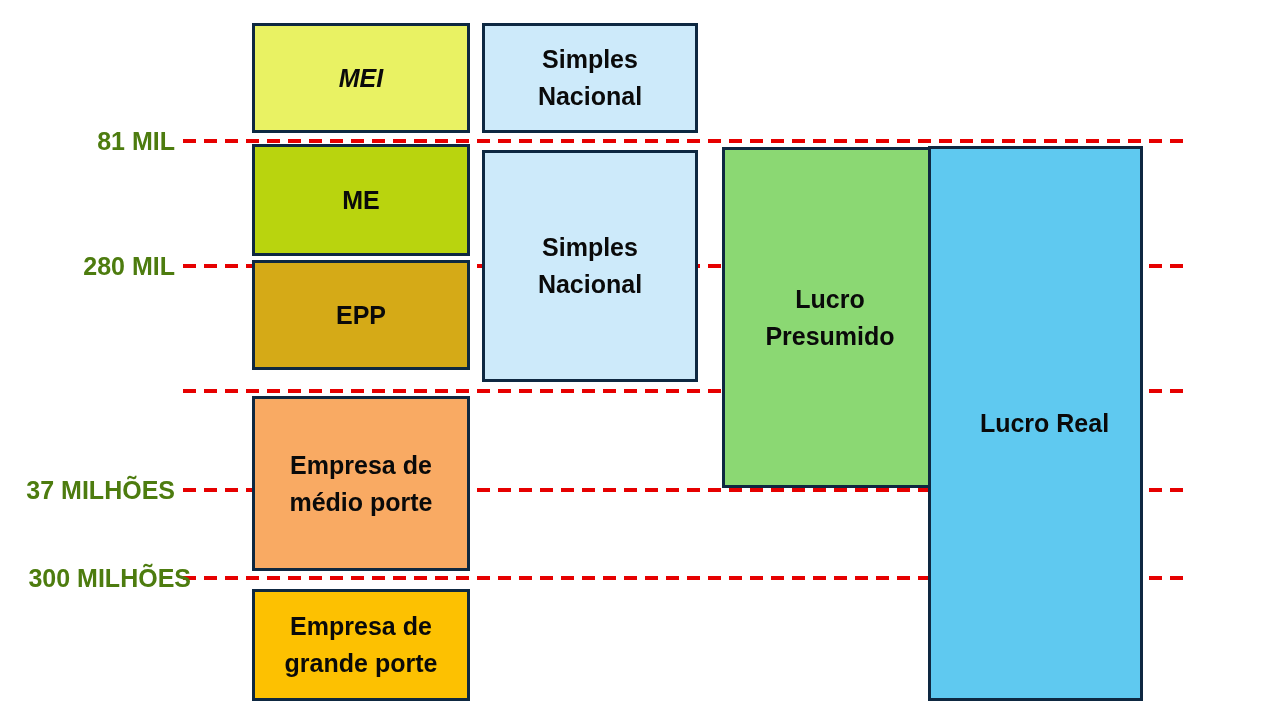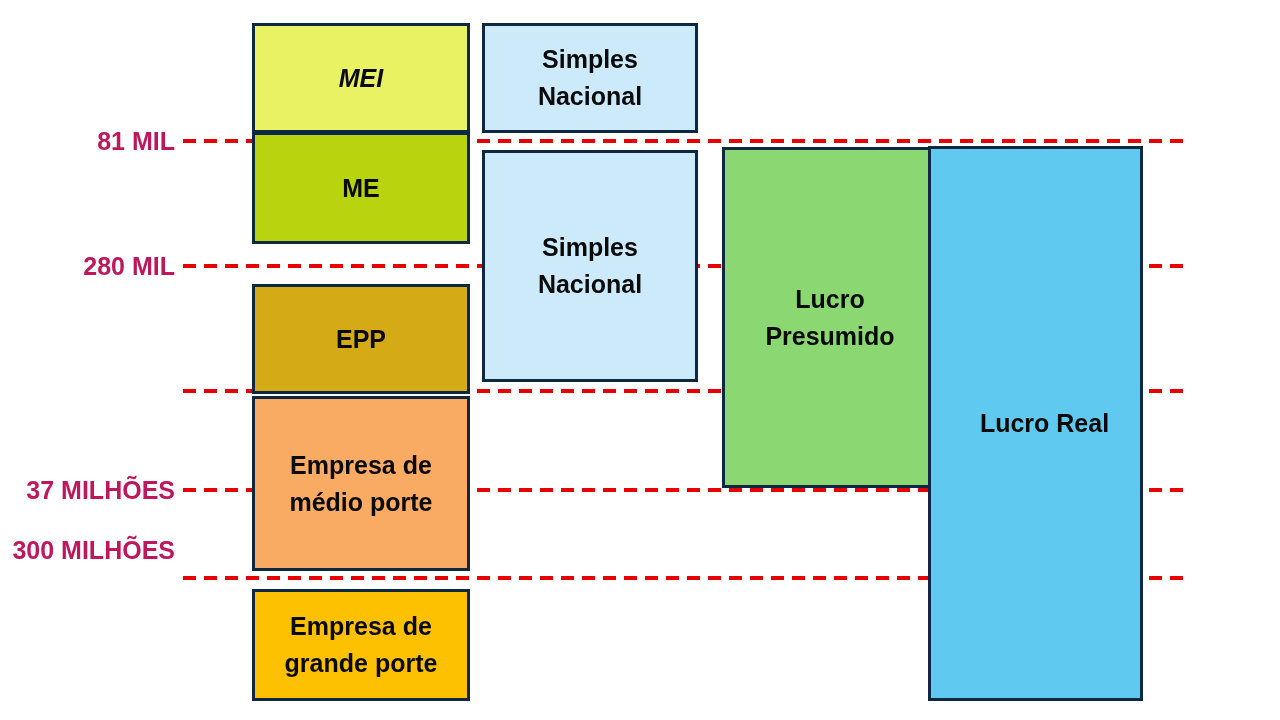--- a/index.html
+++ b/index.html
@@ -38,51 +38,51 @@
   
   .tlabel {
     position: absolute;
     left: 0;
     width: 175px;
     height: 36px;
     line-height: 36px;
     text-align: right;
     font-size: 25px;
     font-weight: bold;
-    color: #be185d;
+    color: #4d7c0f;
     z-index: 2;
     white-space: nowrap;
   }
   .lb-81   { top: 123px; }
   .lb-360  { top: 248px; }
   .lb-48m  { top: 373px; }
   .lb-78m  { top: 472px; }
-  .lb-300m { top: 532px; }
+  .lb-300m { top: 560px; padding-left: 16px; }
 
   
   .box {
     position: absolute;
     box-sizing: border-box;
     border: 3px solid #0e2841;
     z-index: 3;
     display: flex;
     align-items: center;
     justify-content: center;
     text-align: center;
     font-size: 25px;
     font-weight: bold;
     color: #0a0a0a;
     line-height: 37px;
     white-space: pre-line;
   }
   .b-mei     { left: 252px; top:  23px; width: 218px; height: 110px; background: #e9f263; font-style: italic; }
   .b-sn1     { left: 482px; top:  23px; width: 216px; height: 110px; background: #cdeafa; }
-  .b-me      { left: 252px; top: 132px; width: 218px; height: 112px; background: #b9d40e; }
+  .b-me      { left: 252px; top: 144px; width: 218px; height: 112px; background: #b9d40e; }
   .b-sn2     { left: 482px; top: 150px; width: 216px; height: 232px; background: #cdeafa; }
-  .b-epp     { left: 252px; top: 284px; width: 218px; height: 110px; background: #d5aa17; }
+  .b-epp     { left: 252px; top: 260px; width: 218px; height: 110px; background: #d5aa17; }
   .b-medio   { left: 252px; top: 396px; width: 218px; height: 175px; background: #f9aa63; }
   .b-grande  { left: 252px; top: 589px; width: 218px; height: 112px; background: #fdc101; }
   .b-lucrop  { left: 706px; top: 147px; width: 216px; height: 341px; background: #8bd873; margin-left: 16px; }
   .b-lucror  { left: 928px; top: 146px; width: 215px; height: 555px; background: #5fc9f0; padding-left: 18px; }
 </style>
 </head>
 <body>
 
 <div id="canvas">
 

